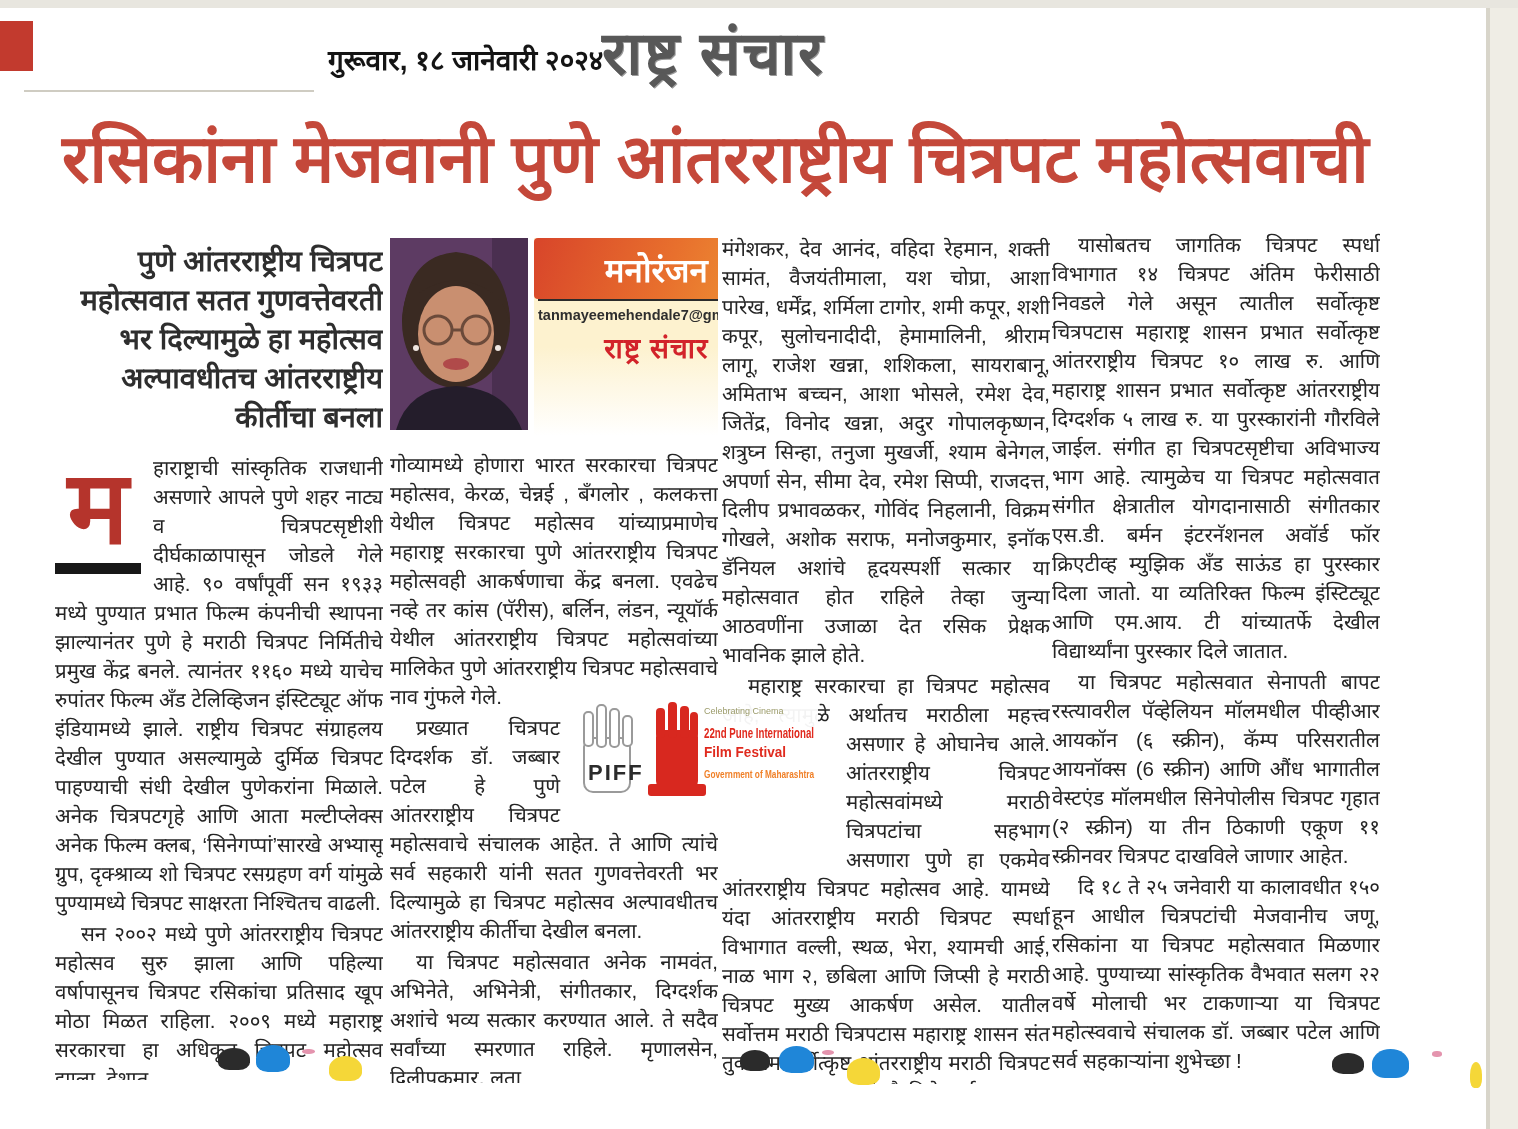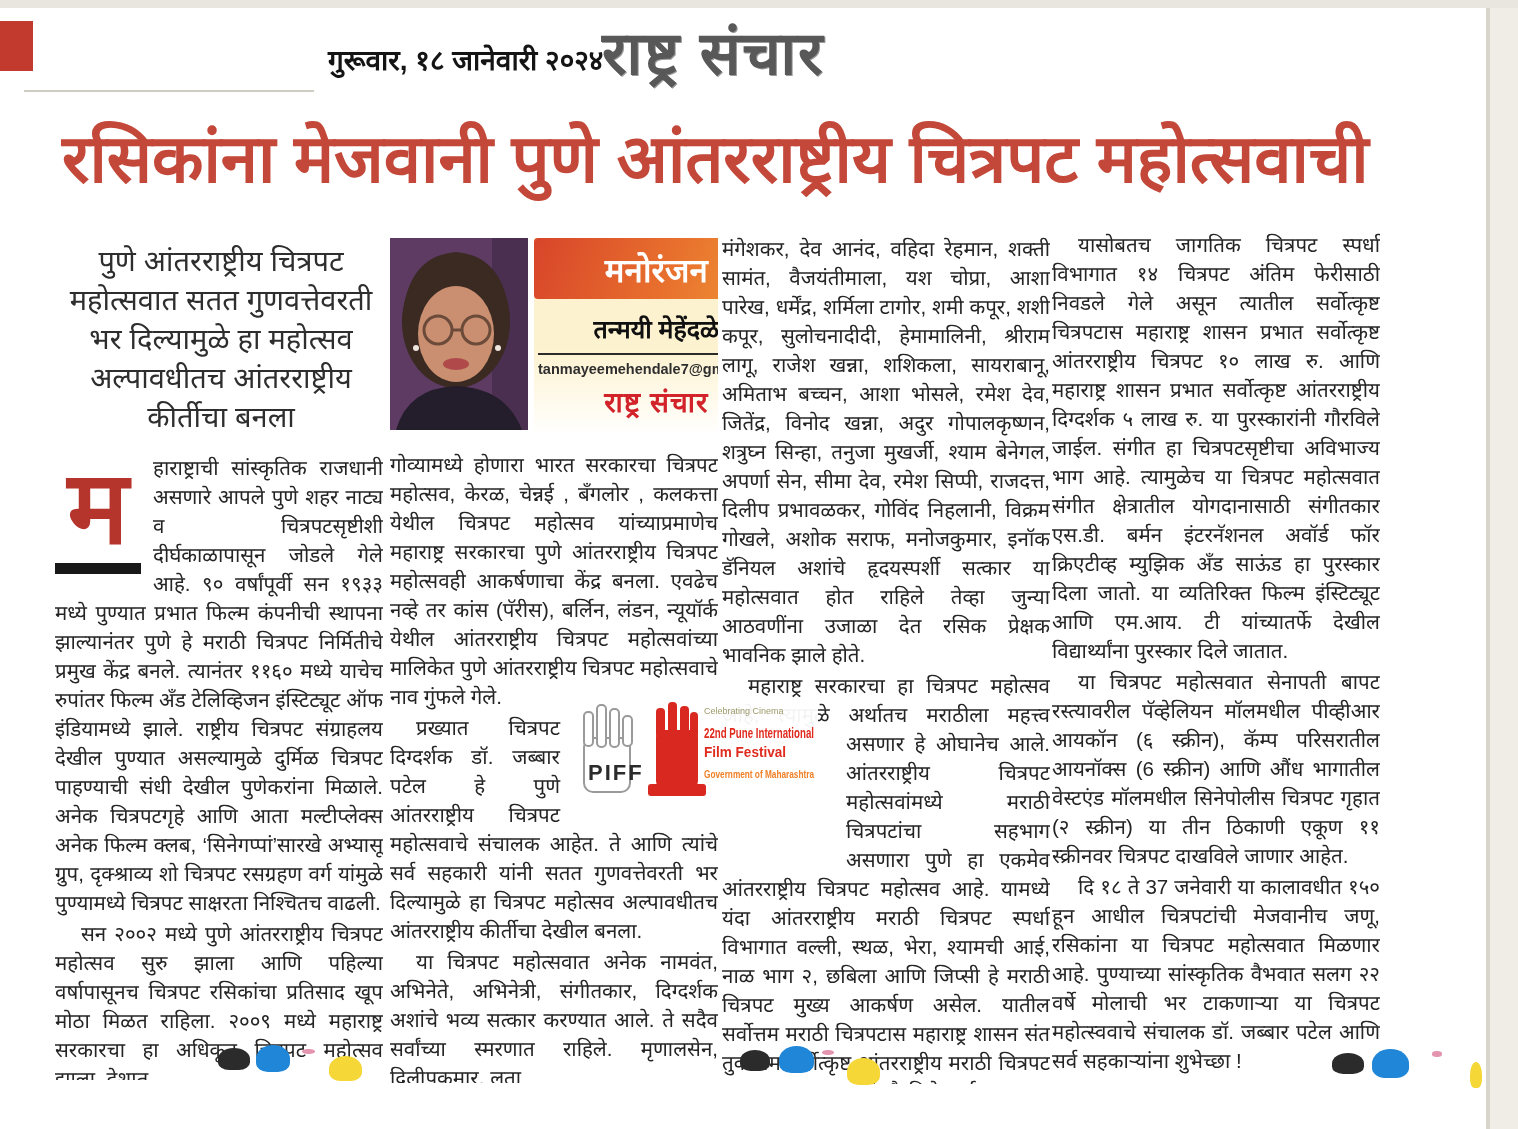--- a/index.html
+++ b/index.html
@@ -27,22 +27,22 @@
   .col { position:absolute; width:328px; text-align:justify; overflow:hidden; }
   .col1 { left:55px;  top:232px; height:840px; }
   .col2 { left:390px; top:230px; height:845px; }
   .col3 { left:722px; top:226px; height:850px; }
   .col4 { left:1052px;top:222px; height:860px; }
 
   .body-text, .lead-para { font-size:20.5px; line-height:29px; margin:0 0 2px 0; color:#242424; }
   .indent { text-indent:26px; }
 
   .standfirst {
-    font-size:29px; line-height:39px; font-weight:400; color:#2e2e2e;
-    text-align:center; padding:2px 0 16px 4px;
+    font-size:29px; line-height:39px; font-weight:700; color:#2e2e2e;
+    text-align:right; padding:2px 0 16px 4px;
   }
 
   .dropcap {
     float:left; width:86px; height:104px; margin:6px 12px 6px 0;
     font-size:102px; line-height:98px; font-weight:bold; color:#b5342c;
     text-align:center; border-bottom:11px solid #181818;
   }
 
   
   .author-box { display:flex; height:198px; margin-bottom:14px; text-align:left; }
@@ -111,21 +111,20 @@
             <line x1="62" y1="92" x2="72" y2="92"></line>
           </g>
           <ellipse cx="66" cy="126" rx="13" ry="6" fill="#b04a4a"></ellipse>
           <circle cx="26" cy="110" r="3" fill="#efe6e0"></circle>
           <circle cx="108" cy="110" r="3" fill="#efe6e0"></circle>
           <path d="M6,192 Q18,150 66,148 Q116,150 132,192 Z" fill="#241d2b"></path>
         </svg>
       </div>
       <div class="author-meta">
         <div class="section-tag">मनोरंजन</div>
-        <div class="author-name">तन्मयी मेहेंदळे</div>
         <div class="author-email">tanmayeemehendale7@gmail.com</div>
         <div class="author-brand">राष्ट्र संचार</div>
       </div>
     </div>
     <p class="body-text">
       <span>गोव्यामध्ये होणारा भारत सरकारचा चित्रपट महोत्सव, केरळ, चेन्नई , बँगलोर , कलकत्ता येथील चित्रपट महोत्सव यांच्याप्रमाणेच महाराष्ट्र सरकारचा पुणे आंतरराष्ट्रीय चित्रपट महोत्सवही आकर्षणाचा केंद्र बनला. एवढेच नव्हे तर कांस (पॅरीस), बर्लिन, लंडन, न्यूयॉर्क येथील आंतरराष्ट्रीय चित्रपट महोत्सवांच्या मालिकेत पुणे आंतरराष्ट्रीय चित्रपट महोत्सवाचे नाव गुंफले गेले.</span>
     </p>
     <p class="body-text indent">
       <span class="spacer-r"></span>
       <span>प्रख्यात चित्रपट दिग्दर्शक डॉ. जब्बार पटेल हे पुणे आंतरराष्ट्रीय चित्रपट महोत्सवाचे संचालक आहेत. ते आणि त्यांचे सर्व सहकारी यांनी सतत गुणवत्तेवरती भर दिल्यामुळे हा चित्रपट महोत्सव अल्पावधीतच आंतरराष्ट्रीय कीर्तीचा देखील बनला.</span>
@@ -142,21 +141,21 @@
     <p class="body-text indent">
       <span>महाराष्ट्र सरकारचा हा चित्रपट महोत्सव आहे, त्यामुळे अर्थातच मराठीला महत्त्व </span>
       <span class="spacer-l"></span>
       <span>असणार हे ओघानेच आले. आंतरराष्ट्रीय चित्रपट महोत्सवांमध्ये मराठी चित्रपटांचा सहभाग असणारा पुणे हा एकमेव आंतरराष्ट्रीय चित्रपट महोत्सव आहे. यामध्ये यंदा आंतरराष्ट्रीय मराठी चित्रपट स्पर्धा विभागात वल्ली, स्थळ, भेरा, श्यामची आई, नाळ भाग २, छबिला आणि जिप्सी हे मराठी चित्रपट मुख्य आकर्षण असेल. यातील सर्वोत्तम मराठी चित्रपटास महाराष्ट्र शासन संत तुकाराम सर्वोत्कृष्ट आंतरराष्ट्रीय मराठी चित्रपट ५ लाख रु. पुरस्काराने गौरविले जाईल.</span>
     </p>
   </div>
 
   <div class="col col4">
     <p class="body-text indent">यासोबतच जागतिक चित्रपट स्पर्धा विभागात १४ चित्रपट अंतिम फेरीसाठी निवडले गेले असून त्यातील सर्वोत्कृष्ट चित्रपटास महाराष्ट्र शासन प्रभात सर्वोत्कृष्ट आंतरराष्ट्रीय चित्रपट १० लाख रु. आणि महाराष्ट्र शासन प्रभात सर्वोत्कृष्ट आंतरराष्ट्रीय दिग्दर्शक ५ लाख रु. या पुरस्कारांनी गौरविले जाईल. संगीत हा चित्रपटसृष्टीचा अविभाज्य भाग आहे. त्यामुळेच या चित्रपट महोत्सवात संगीत क्षेत्रातील योगदानासाठी संगीतकार एस.डी. बर्मन इंटरनॅशनल अवॉर्ड  फॉर क्रिएटीव्ह म्युझिक अँड साऊंड हा पुरस्कार दिला जातो. या व्यतिरिक्त फिल्म इंस्टिट्यूट आणि एम.आय. टी यांच्यातर्फे देखील विद्यार्थ्यांना पुरस्कार दिले जातात.</p>
     <p class="body-text indent">या चित्रपट महोत्सवात सेनापती बापट रस्त्यावरील पॅव्हेलियन मॉलमधील पीव्हीआर आयकॉन (६ स्क्रीन), कॅम्प परिसरातील आयनॉक्स (6 स्क्रीन) आणि औंध भागातील वेस्टएंड मॉलमधील सिनेपोलीस चित्रपट गृहात (२ स्क्रीन) या तीन ठिकाणी एकूण ११ स्क्रीनवर चित्रपट दाखविले जाणार आहेत.</p>
-    <p class="body-text indent">दि १८ ते 37 जनेवारी या कालावधीत १५० हून आधील चित्रपटांची मेजवानीच जणू, रसिकांना या चित्रपट महोत्सवात मिळणार आहे. पुण्याच्या सांस्कृतिक वैभवात सलग २२ वर्षे मोलाची भर टाकणाऱ्या या चित्रपट महोत्स्ववाचे संचालक डॉ. जब्बार पटेल आणि सर्व सहकाऱ्यांना शुभेच्छा !</p>
+    <p class="body-text indent">दि १८ ते २५ जनेवारी या कालावधीत १५० हून आधील चित्रपटांची मेजवानीच जणू, रसिकांना या चित्रपट महोत्सवात मिळणार आहे. पुण्याच्या सांस्कृतिक वैभवात सलग २२ वर्षे मोलाची भर टाकणाऱ्या या चित्रपट महोत्स्ववाचे संचालक डॉ. जब्बार पटेल आणि सर्व सहकाऱ्यांना शुभेच्छा !</p>
   </div>
 
   <div class="piff-logo">
     <svg viewBox="0 0 242 104" width="242" height="104">
       <g stroke="#9a9a9a" stroke-width="2" fill="#ffffff">
         <rect x="8" y="38" width="46" height="54" rx="9"></rect>
         <rect x="8" y="12" width="9" height="34" rx="4"></rect>
         <rect x="21" y="5" width="9" height="42" rx="4"></rect>
         <rect x="34" y="9" width="9" height="38" rx="4"></rect>
         <rect x="47" y="16" width="9" height="30" rx="4"></rect>

